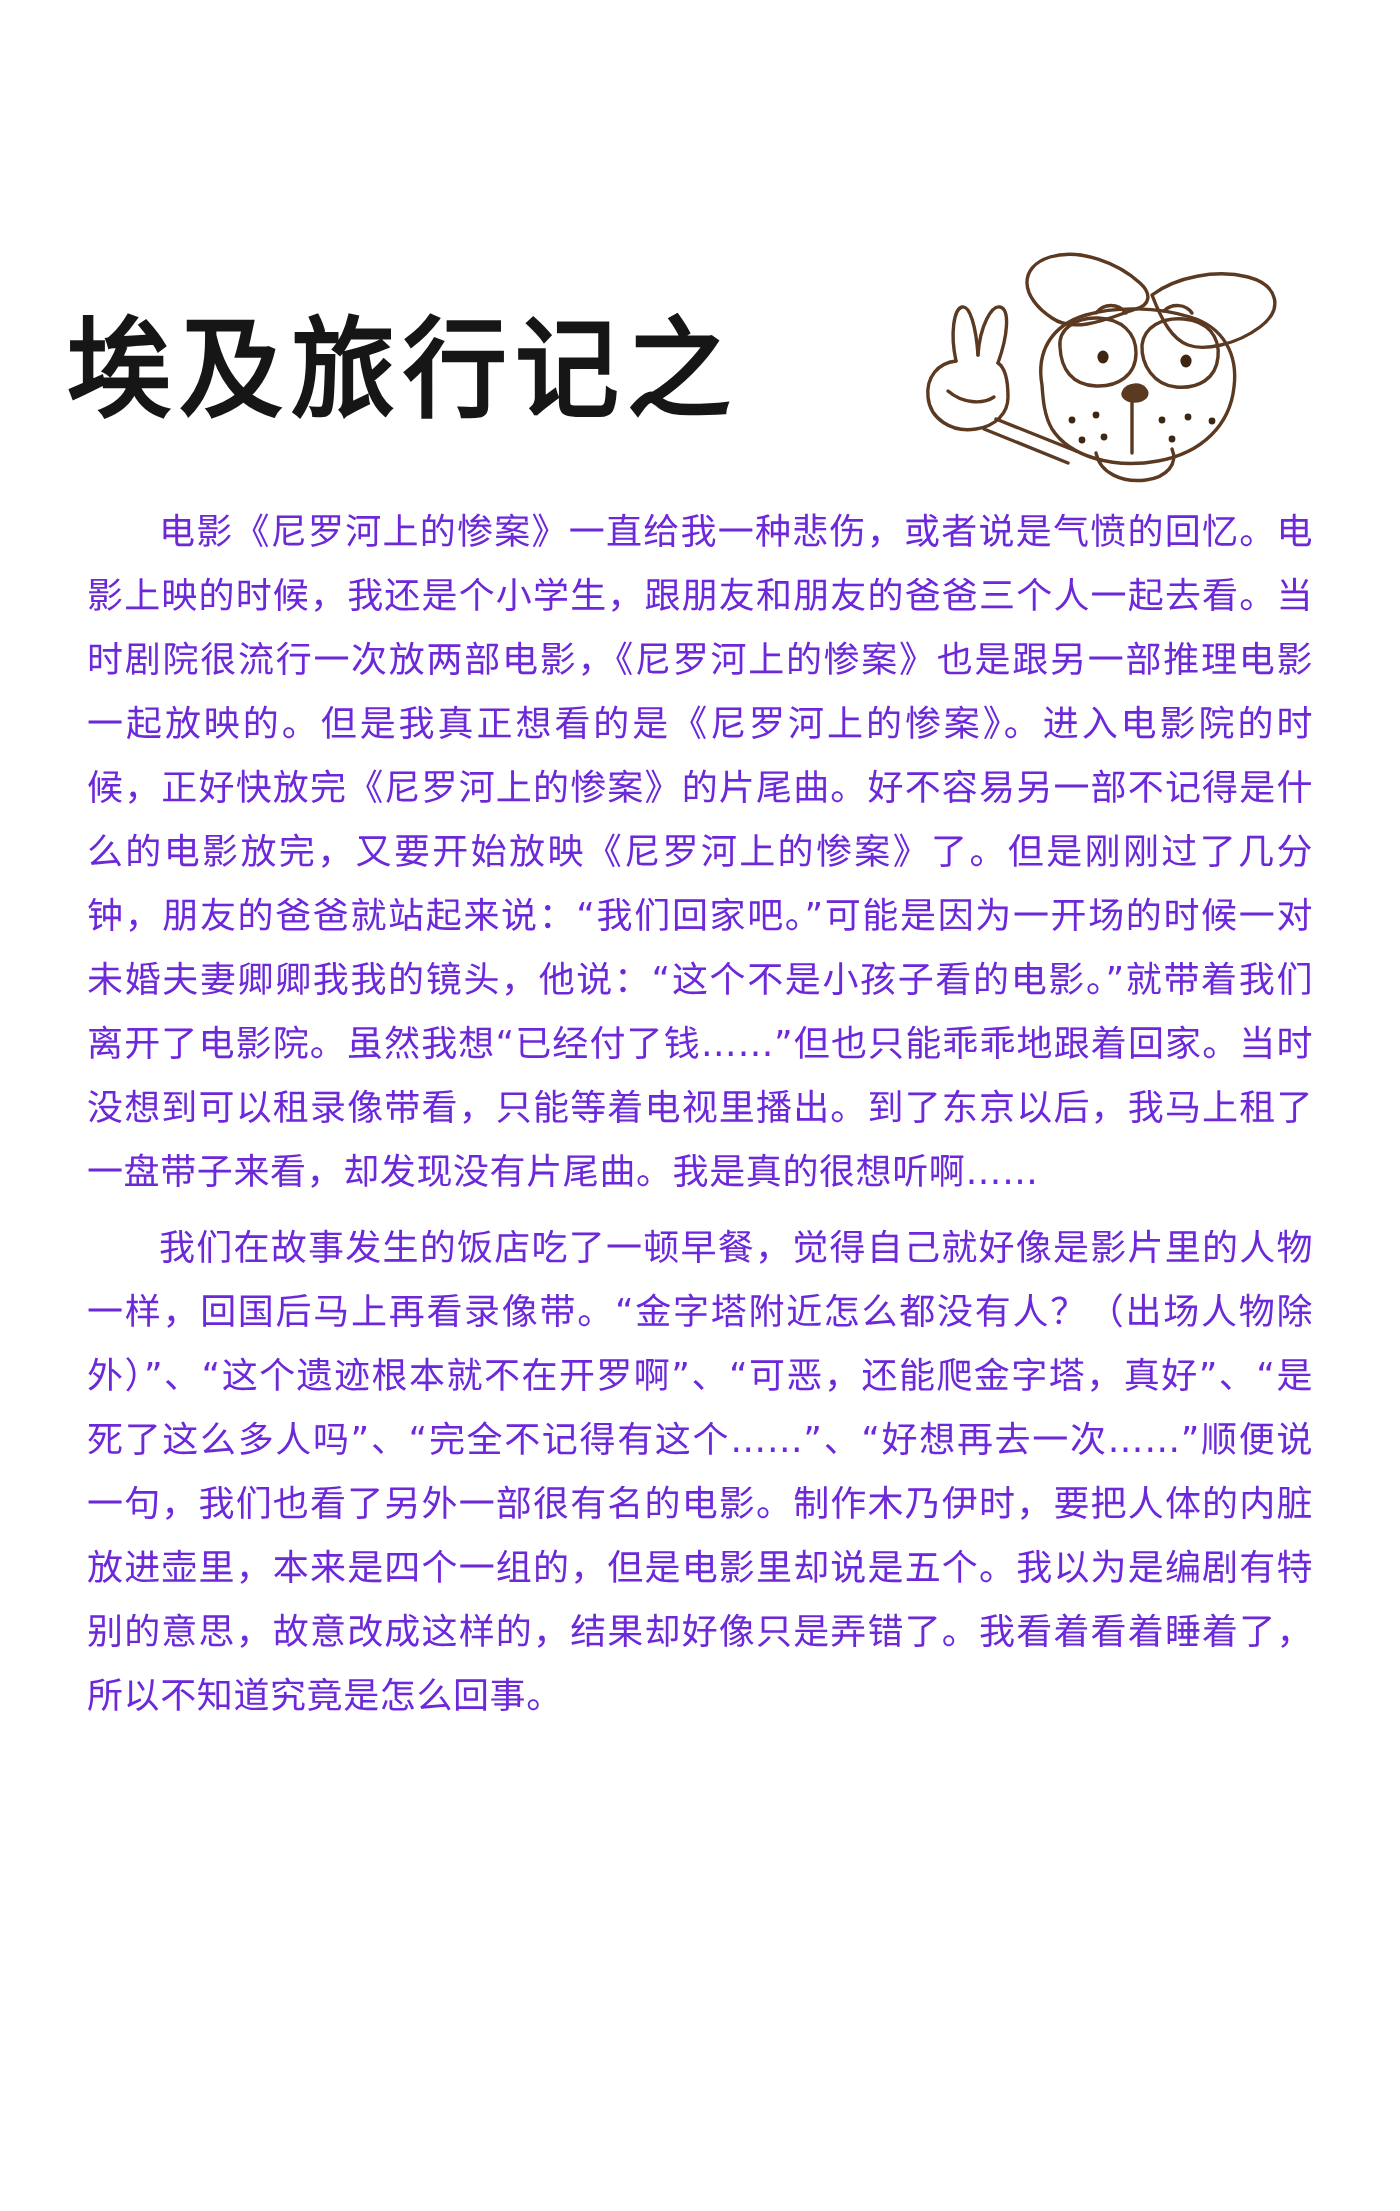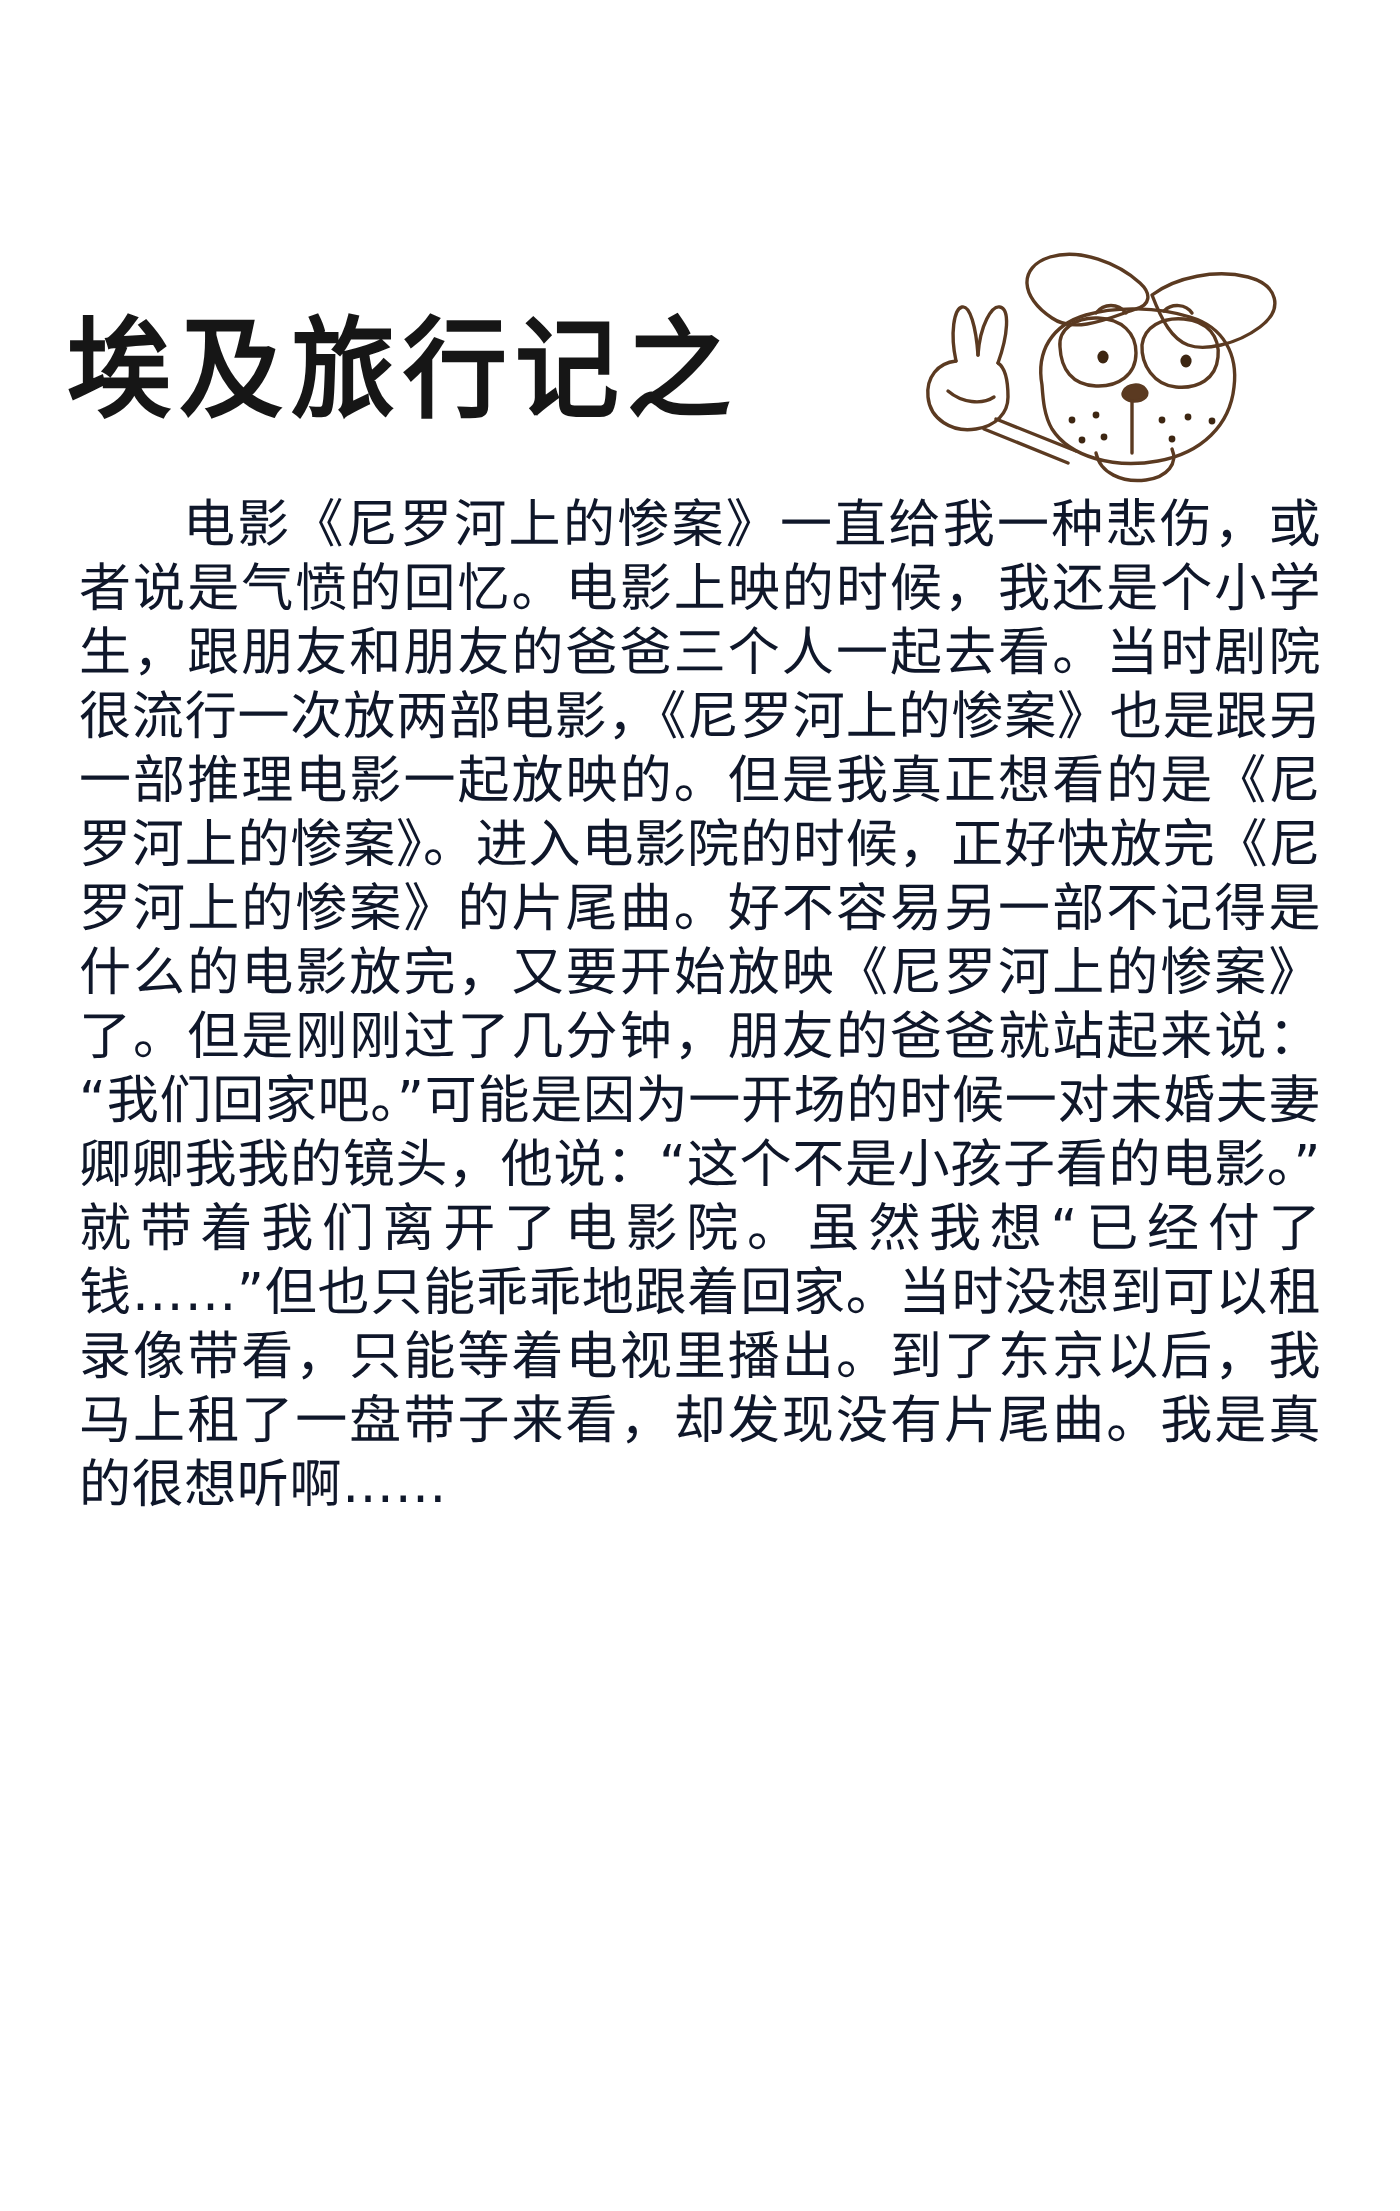--- a/index.html
+++ b/index.html
@@ -52,27 +52,27 @@
 
   
   .article {
     position: absolute;
     left: 75px;
     top: 488px;
     width: 1250px;
   }
   .para {
     font-family: "DejaVu Sans", "Liberation Sans", sans-serif;
-    font-size: 52px;
+    font-size: 36px;
     line-height: 64px;
-    color: #0f172a;
+    color: #6d28d9;
     text-align: justify;
     text-justify: inter-ideograph;
     letter-spacing: 0.6px;
-    margin: 4px;
+    margin: 12px;
     text-indent: 2em;
     font-weight: 500;
     word-break: break-all;
   }
   .para + .para {
     margin-top: 0;
   }
 </style>
 </head>
 <body>
@@ -133,15 +133,16 @@
 
       <path d="M48 186 C 62 198, 82 200, 94 192"></path>
 
       <path d="M84 224 L 168 258"></path>
       <path d="M96 214 L 176 246"></path>
     </g>
   </svg>
 
   <div class="article">
     <p class="para">电影《尼罗河上的惨案》一直给我一种悲伤，或者说是气愤的回忆。电影上映的时候，我还是个小学生，跟朋友和朋友的爸爸三个人一起去看。当时剧院很流行一次放两部电影，《尼罗河上的惨案》也是跟另一部推理电影一起放映的。但是我真正想看的是《尼罗河上的惨案》。进入电影院的时候，正好快放完《尼罗河上的惨案》的片尾曲。好不容易另一部不记得是什么的电影放完，又要开始放映《尼罗河上的惨案》了。但是刚刚过了几分钟，朋友的爸爸就站起来说：“我们回家吧。”可能是因为一开场的时候一对未婚夫妻卿卿我我的镜头，他说：“这个不是小孩子看的电影。”就带着我们离开了电影院。虽然我想“已经付了钱……”但也只能乖乖地跟着回家。当时没想到可以租录像带看，只能等着电视里播出。到了东京以后，我马上租了一盘带子来看，却发现没有片尾曲。我是真的很想听啊……</p>
+    <p class="para">我们在故事发生的饭店吃了一顿早餐，觉得自己就好像是影片里的人物一样，回国后马上再看录像带。“金字塔附近怎么都没有人？（出场人物除外）”、“这个遗迹根本就不在开罗啊”、“可恶，还能爬金字塔，真好”、“是死了这么多人吗”、“完全不记得有这个……”、“好想再去一次……”顺便说一句，我们也看了另外一部很有名的电影。制作木乃伊时，要把人体的内脏放进壶里，本来是四个一组的，但是电影里却说是五个。我以为是编剧有特别的意思，故意改成这样的，结果却好像只是弄错了。我看着看着睡着了，所以不知道究竟是怎么回事。</p>
   </div>
 
 </div>
 
 </body></html>

